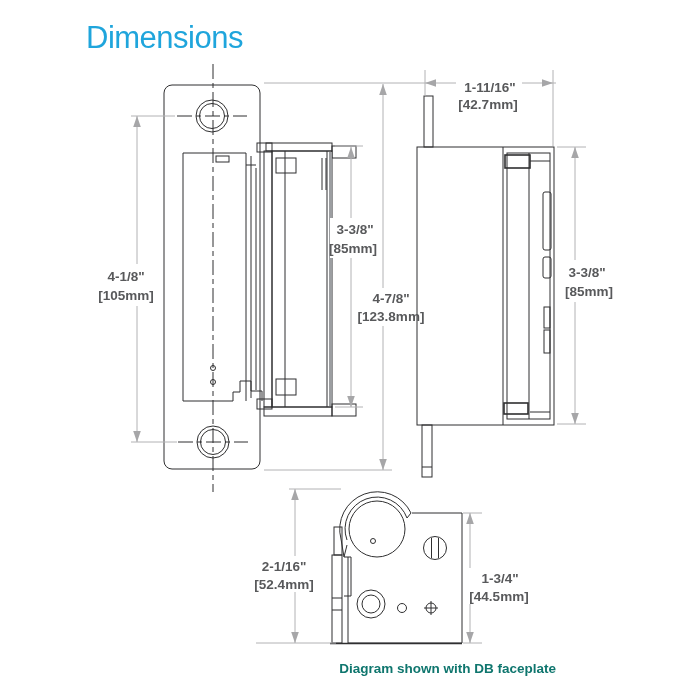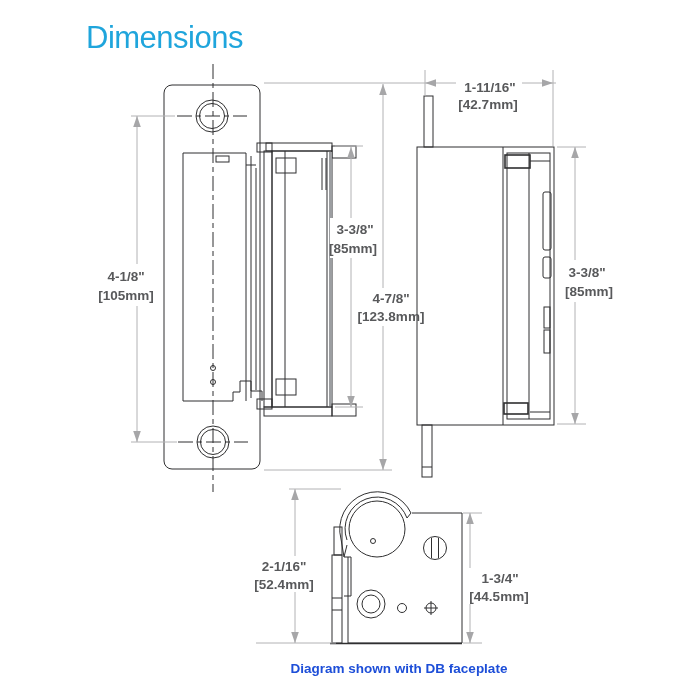--- a/index.html
+++ b/index.html
@@ -1,21 +1,21 @@
 <!DOCTYPE html>
 <html><head>
 <meta charset="utf-8">
 <style>
   html,body{margin:0;padding:0;background:#ffffff;}
   .stage{position:relative;width:700px;height:700px;background:#fff;overflow:hidden;
          font-family:"Liberation Sans", sans-serif;}
   .page-title{position:absolute;left:86px;top:20px;margin:0;font-size:31px;font-weight:400;
               letter-spacing:-0.5px;color:#1FA5DC;}
-  .caption{position:absolute;left:254px;top:661px;width:290px;text-align:center;
-           font-size:13.5px;font-weight:700;color:#1d4ed8;}
+  .caption{position:absolute;left:266px;top:661px;width:290px;text-align:right;
+           font-size:13.5px;font-weight:700;color:#0f766e;}
   svg{position:absolute;left:0;top:0;}
   .dk{stroke:#2F2F30;fill:none;stroke-width:1;}
   .dk2{stroke:#2F2F30;fill:none;stroke-width:1.6;}
   .thk{stroke:#9C9EA1;fill:none;stroke-width:3;}
   .gy{stroke:#B2B2B4;fill:none;stroke-width:1;}
   .arr{fill:#A6A6A8;stroke:none;}
   .bgw{fill:#ffffff;stroke:none;}
   .dim-text{font-family:"Liberation Sans",sans-serif;font-size:13.5px;font-weight:700;
             fill:#58595B;text-anchor:middle;}
   .cl{stroke:#2F2F30;fill:none;stroke-width:1;stroke-dasharray:15 4 5 4;}

